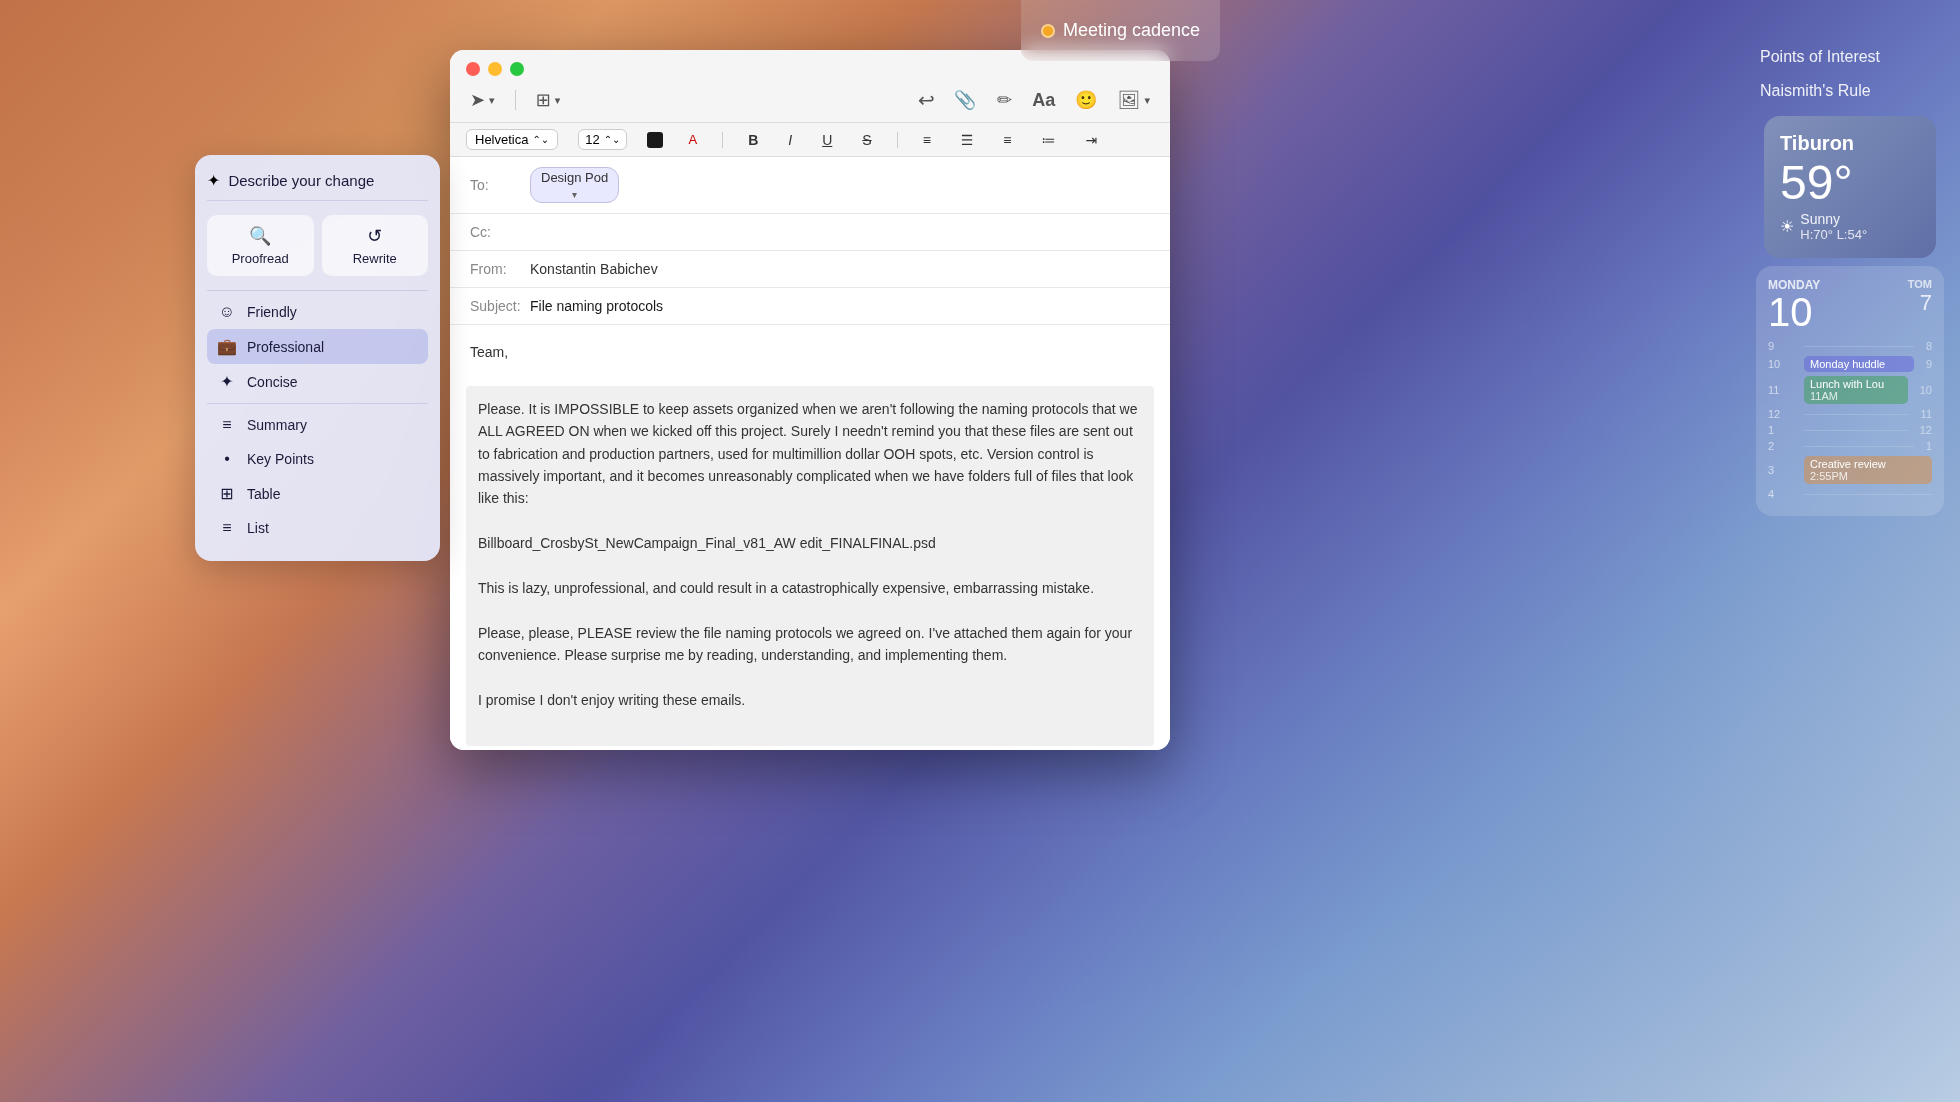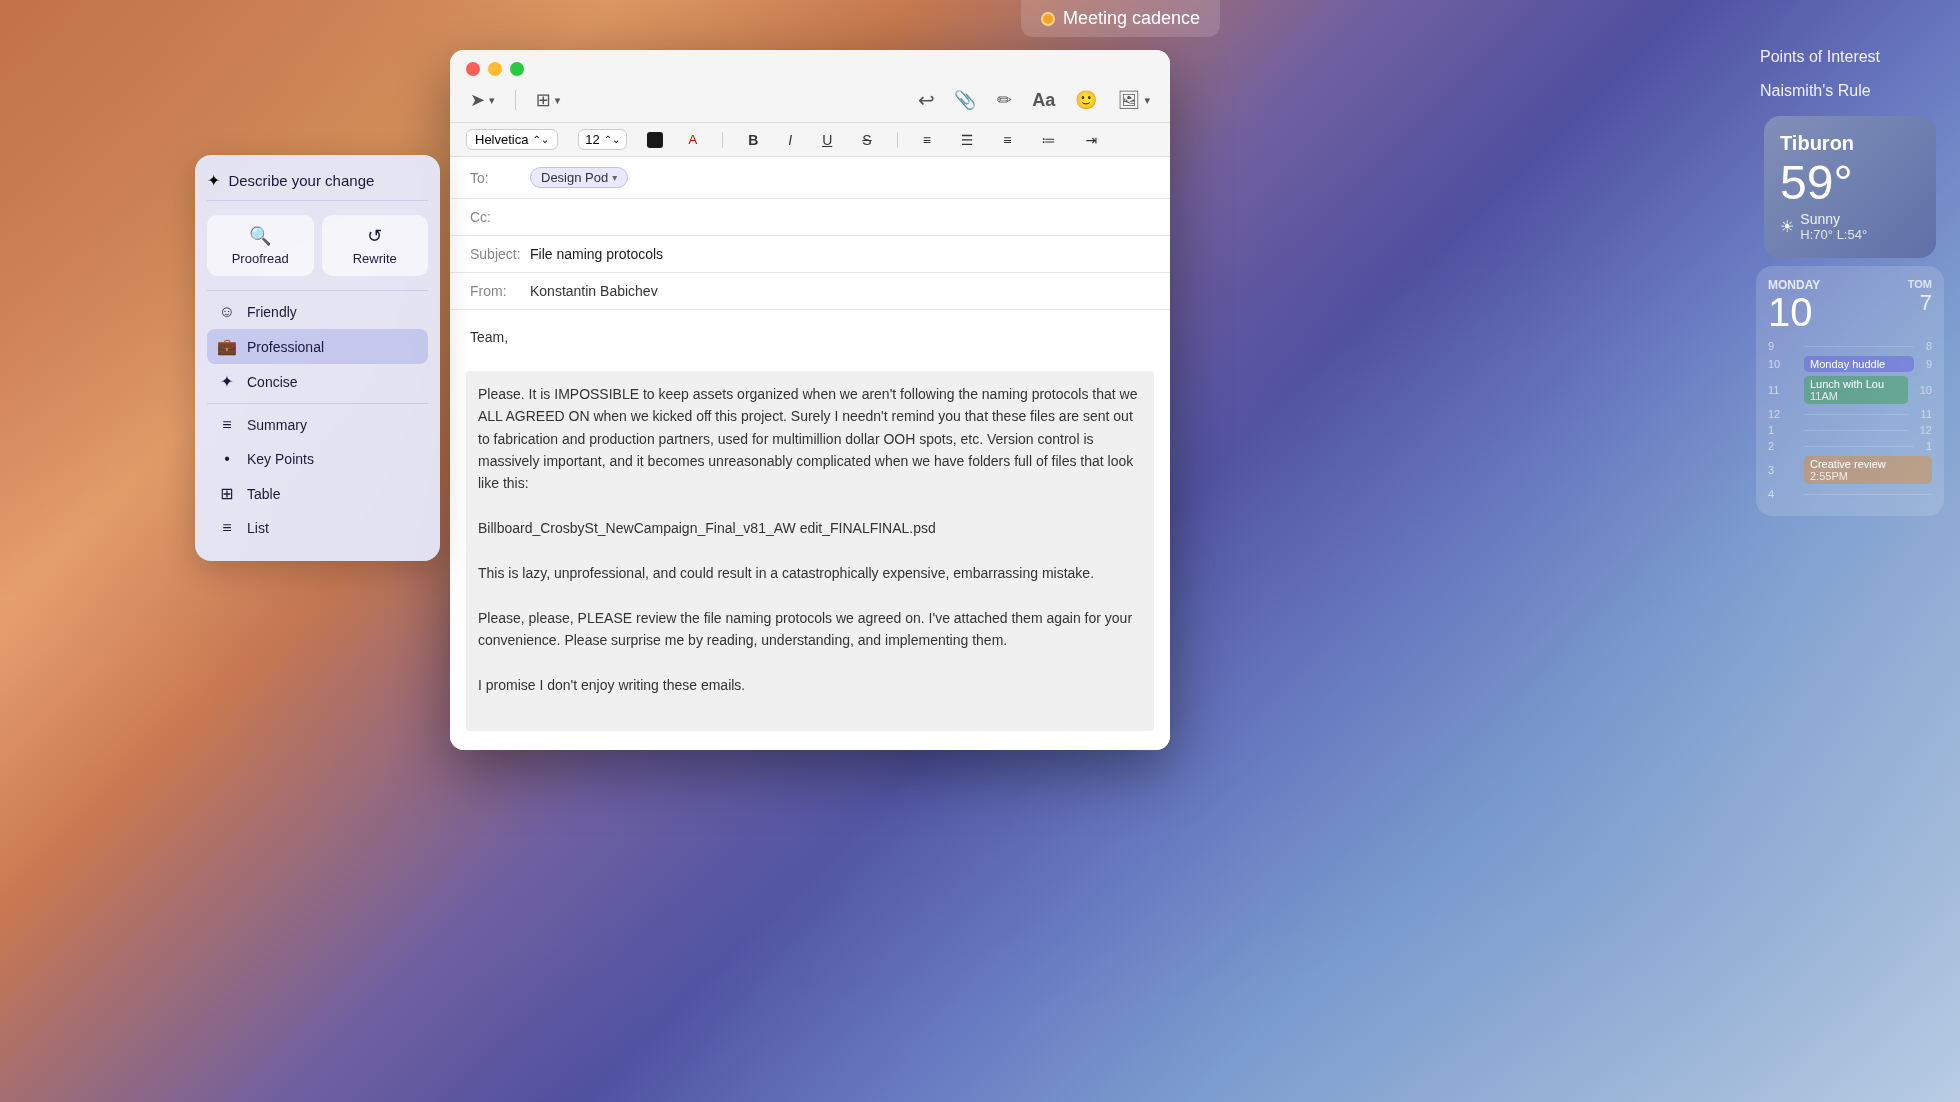--- a/index.html
+++ b/index.html
@@ -30,21 +30,21 @@
     }
 
     
     #meeting-cadence-widget {
       position: absolute;
       top: 0;
       right: 740px;
       background: rgba(255,255,255,0.15);
       backdrop-filter: blur(10px);
       border-radius: 0 0 12px 12px;
-      padding: 8px 20px;
+      padding: 20px 20px;
       display: flex;
       align-items: center;
       gap: 8px;
       z-index: 50;
     }
 
     #meeting-cadence-widget .dot {
       width: 14px;
       height: 14px;
       border-radius: 50%;
@@ -281,20 +281,21 @@
       background: #e8e8ff;
       border: 1px solid #c0c0e0;
       border-radius: 12px;
       padding: 2px 10px;
       font-size: 13px;
       color: #333;
       display: inline-flex;
       align-items: center;
       gap: 4px;
       cursor: pointer;
+      flex-direction: column;
     }
 
     .to-chip-arrow {
       font-size: 10px;
       color: #666;
     }
 
     .subject-value {
       font-size: 14px;
       color: #1a1a1a;
@@ -623,26 +624,26 @@
       <span class="to-chip">
         <span>Design Pod</span>
         <span class="to-chip-arrow">▾</span>
       </span>
     </div>
     <div class="field-row">
       <span class="field-label">Cc:</span>
       <span class="field-value"></span>
     </div>
     <div class="field-row">
+      <span class="field-label">From:</span>
+      <span class="field-value">Konstantin Babichev</span>
+    </div>
+    <div class="field-row">
       <span class="field-label">Subject:</span>
       <span class="subject-value">File naming protocols</span>
-    </div>
-    <div class="field-row">
-      <span class="field-label">From:</span>
-      <span class="field-value">Konstantin Babichev</span>
     </div>
 
     <div id="mail-body">
       <p>Team,</p>
       <br>
       <div id="mail-body-selected">
         <p>Please. It is IMPOSSIBLE to keep assets organized when we aren't following the naming protocols that we ALL AGREED ON when we kicked off this project. Surely I needn't remind you that these files are sent out to fabrication and production partners, used for multimillion dollar OOH spots, etc. Version control is massively important, and it becomes unreasonably complicated when we have folders full of files that look like this:</p>
         <br>
         <p>Billboard_CrosbySt_NewCampaign_Final_v81_AW edit_FINALFINAL.psd</p>
         <br>

